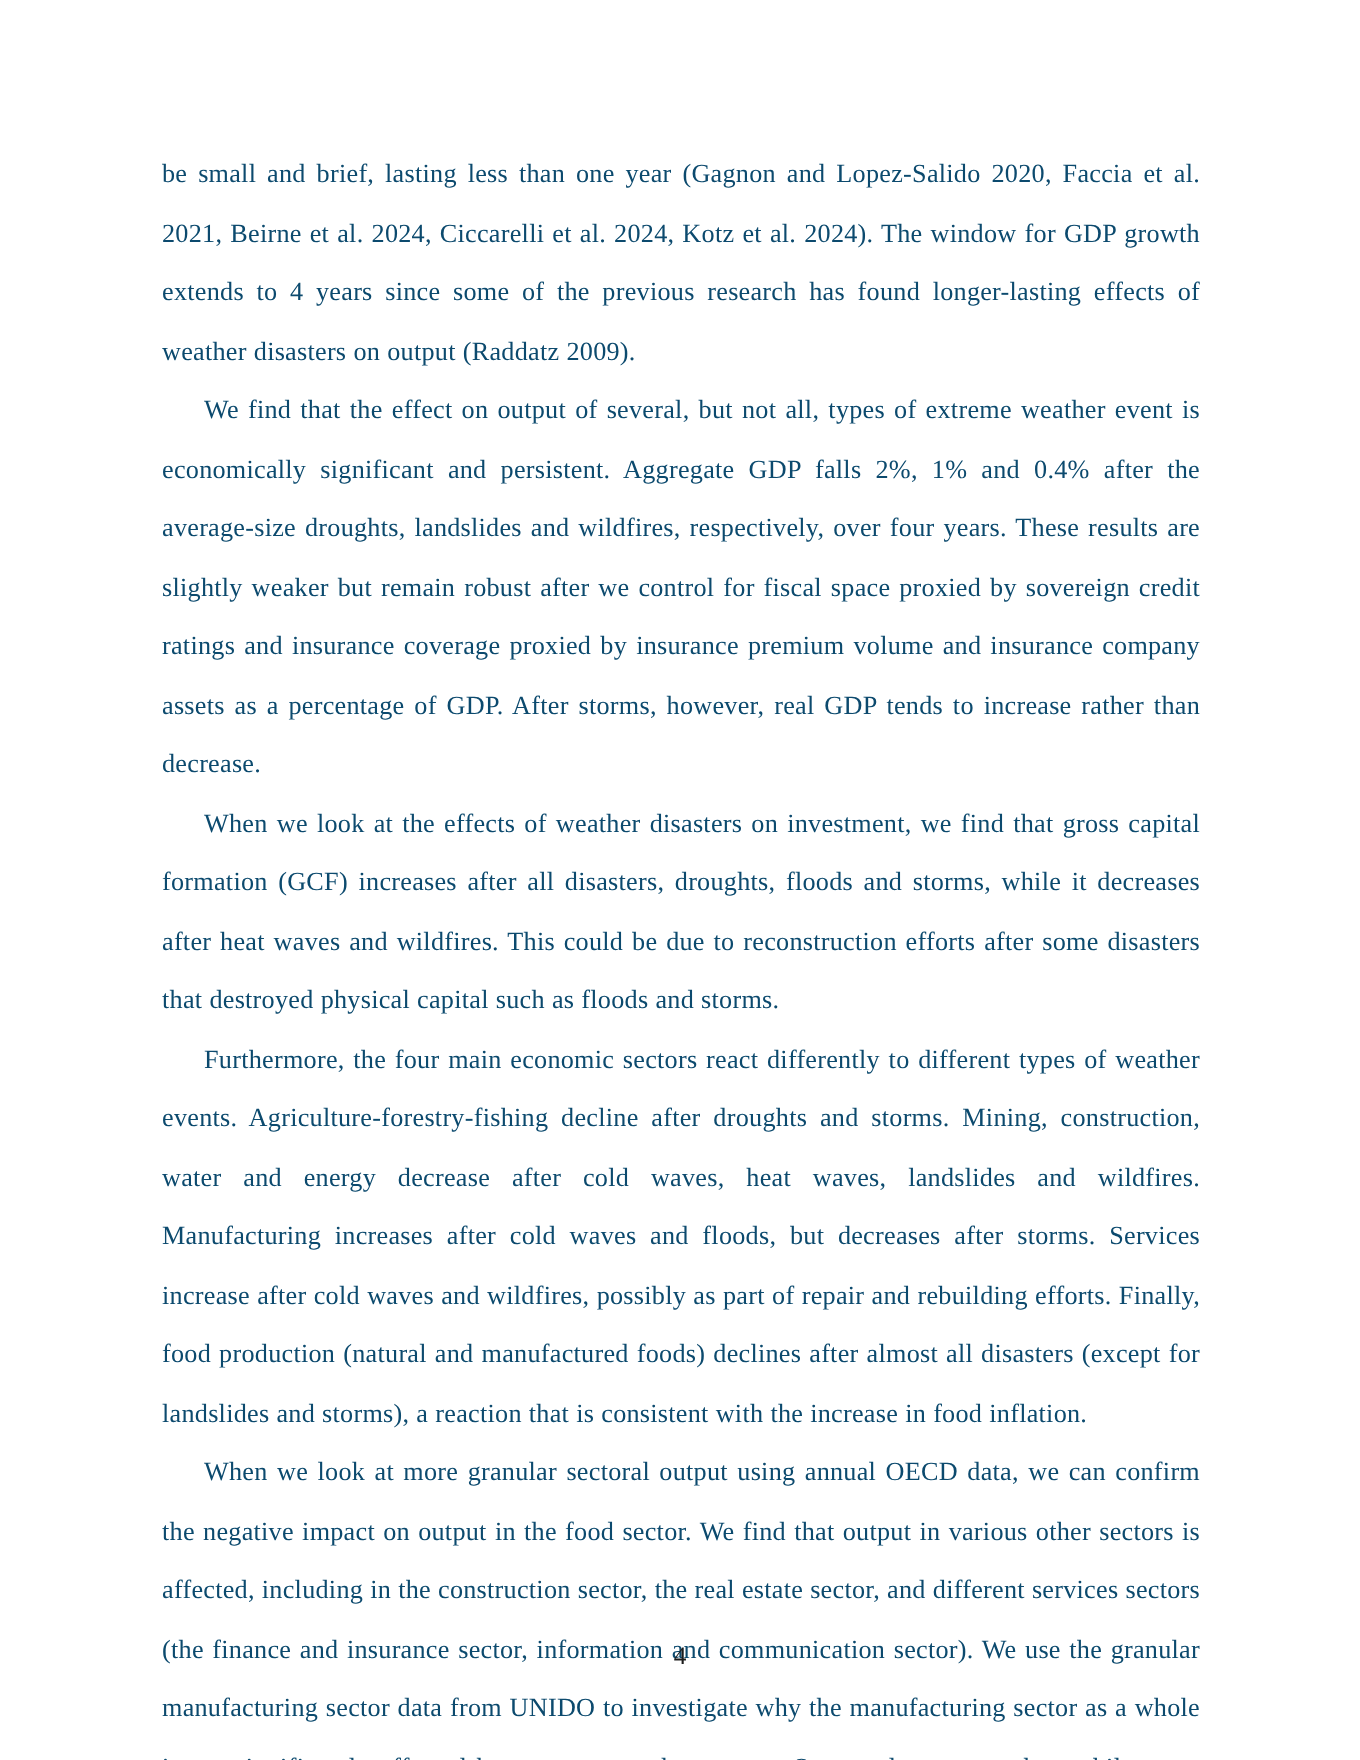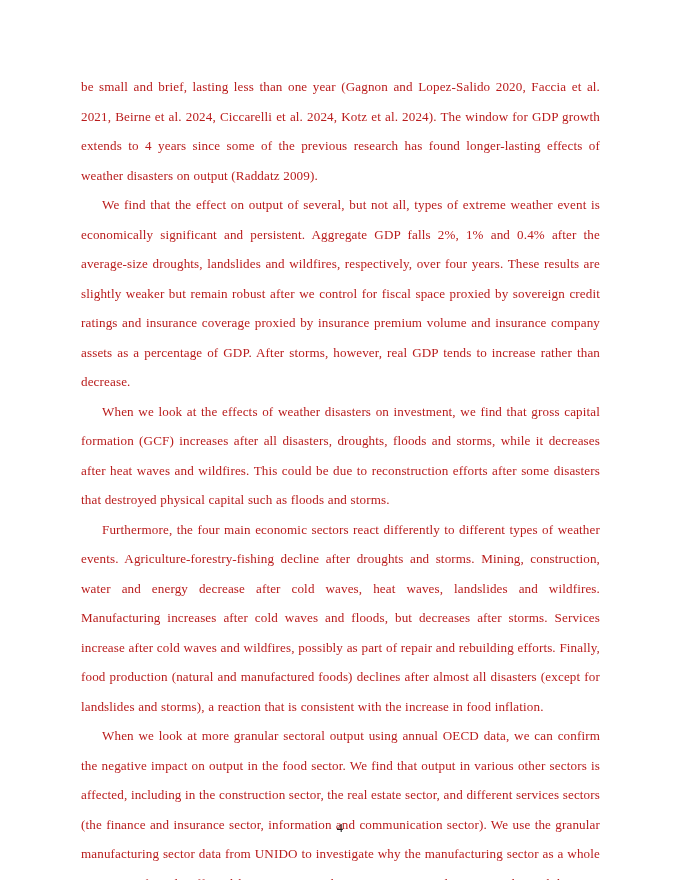--- a/index.html
+++ b/index.html
@@ -30,21 +30,21 @@
     width: 519px;
   }
   .para {
     margin: 0;
     text-indent: 21px;
     text-align: justify;
     font-size: 13.1px;
     line-height: 29.5px;
     letter-spacing: 0.01em;
     word-spacing: 0.01em;
-    color: #b91c1c;
+    color: #0c4a6e;
     -webkit-font-smoothing: antialiased;
   }
   .para.no-indent {
     text-indent: 0;
   }
   .page-number {
     position: absolute;
     left: 0;
     top: 820px;
     width: 680px;

